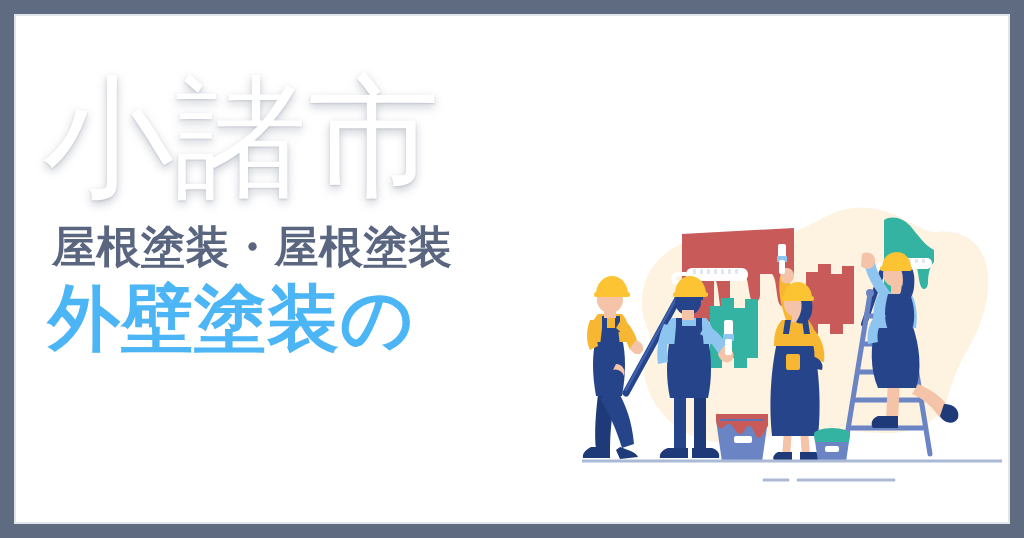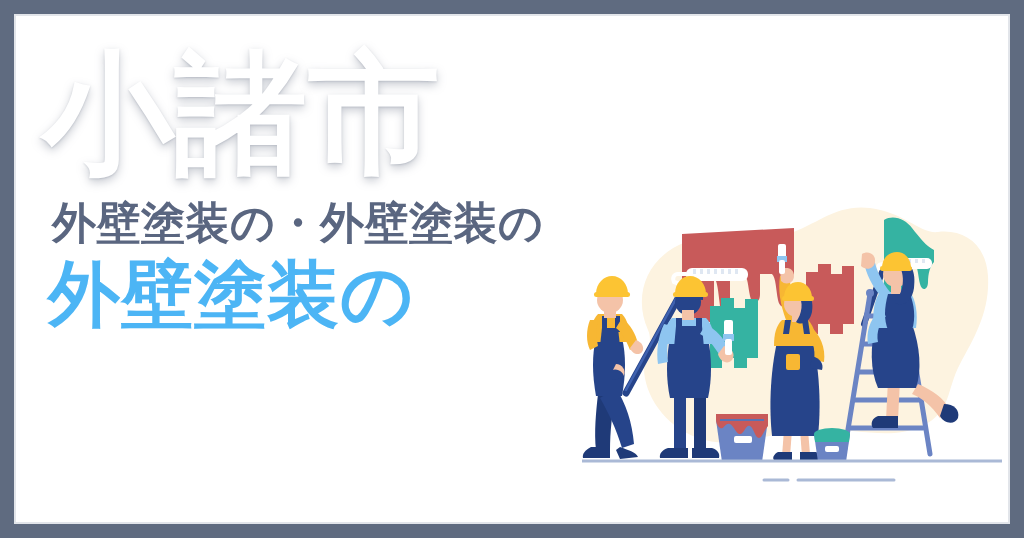--- a/index.html
+++ b/index.html
@@ -25,28 +25,29 @@
 
   
   #text-block{
     position:absolute;
     left:26px; top:28px;
     width:560px;
   }
   #city-title{
     font-family:"DejaVu Sans", sans-serif;
     font-size:132px;
-    font-weight:bold;
+    font-weight:normal;
     line-height:1.06;
     color:#ffffff;
     letter-spacing:1px;
     text-shadow:
       0 4px 10px rgba(120,128,145,0.40),
       0 1px 2px rgba(120,128,145,0.30);
     white-space:nowrap;
+    margin-top:24px;
   }
   #subtitle-line{
     margin-top:12px;
     margin-left:10px;
     font-family:"DejaVu Sans", sans-serif;
     font-size:44px;
     font-weight:bold;
     line-height:1.22;
     color:#5a6680;
     letter-spacing:0.5px;
@@ -75,21 +76,21 @@
   #illustration svg{ display:block; width:100%; height:100%; }
 </style>
 </head>
 <body>
 
 <div id="banner">
   <div id="inner-frame">
 
     <div id="text-block">
       <div id="city-title">小諸市</div>
-      <div id="subtitle-line">外壁塗装の・外壁塗装の</div>
+      <div id="subtitle-line">屋根塗装・屋根塗装</div>
       <div id="headline-line">外壁塗装の</div>
     </div>
 
     <div id="illustration">
       <svg viewBox="0 0 420 310" xmlns="http://www.w3.org/2000/svg">
 
         <path fill="#fdf3e0" d="M66,132
                  C50,96 66,58 104,44
                  C140,31 176,46 206,36
                  C236,26 254,6 288,10

